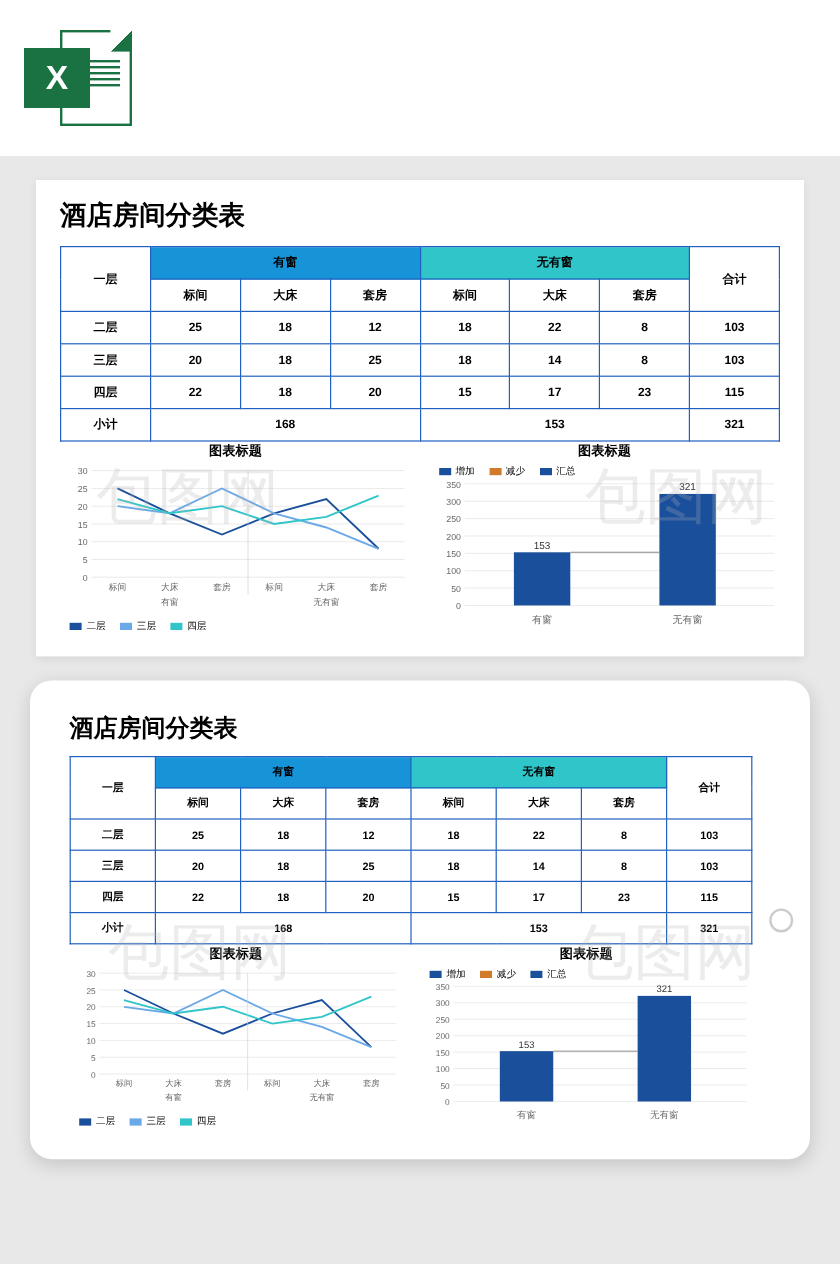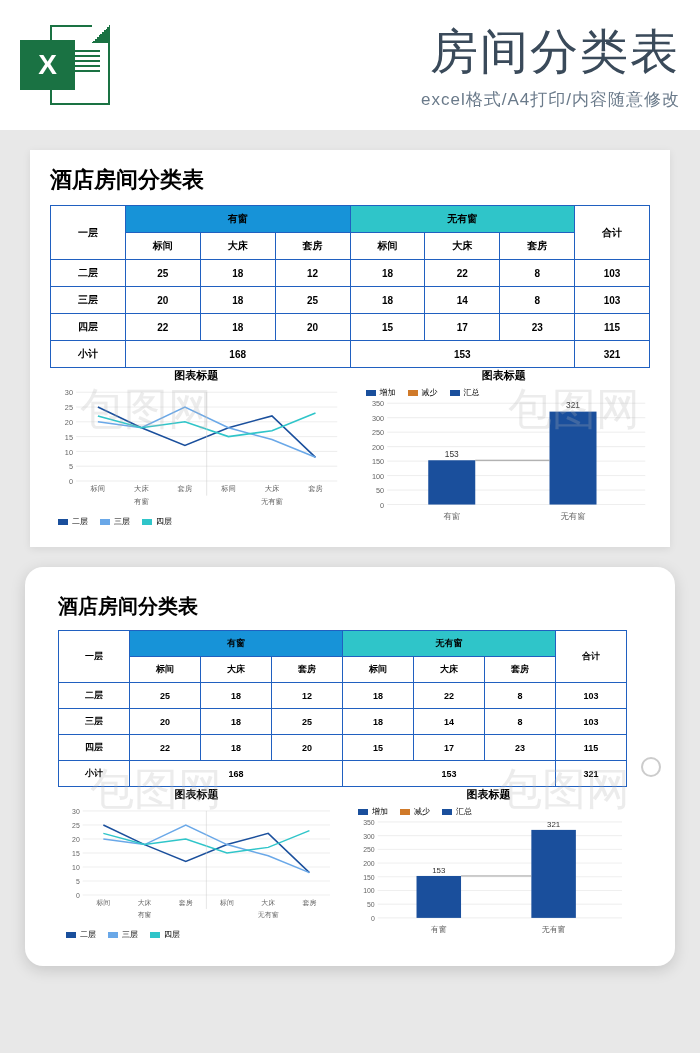--- a/index.html
+++ b/index.html
@@ -7,21 +7,21 @@
     width: 700px;
     height: 1053px;
     background: #e8e8e8;
     font-family: "Microsoft YaHei", sans-serif;
     position: relative;
     overflow: hidden;
   }
   .watermark {
     position: absolute;
     color: rgba(180,180,180,0.25);
-    font-size: 44px;
+    font-size: 51px;
     pointer-events: none;
     z-index: 5;
   }
   .header-bar {
     background: #fff;
     height: 130px;
     display: flex;
     align-items: center;
     padding: 10px 20px;
     gap: 15px;
@@ -173,24 +173,20 @@
     <div class="page">
         <div class="lines">
           <div></div>
           <div></div>
           <div></div>
           <div></div>
           <div></div>
         </div>
       </div>
     <div class="badge">X</div>
-  </div>
-  <div class="header-text">
-    <div class="header-title">房间分类表</div>
-    <div class="header-sub">excel格式/A4打印/内容随意修改</div>
   </div>
 </div>
 
 <div class="sheet">
   <div class="sheet-title">酒店房间分类表</div>
   <table class="data">
     <tbody>
         <tr>
       <th rowspan="2">一层</th>
       <th colspan="3" class="hdr-blue">有窗</th>

